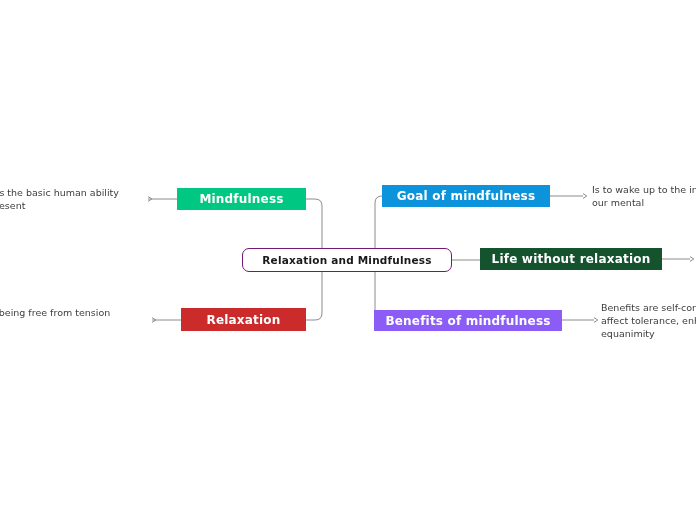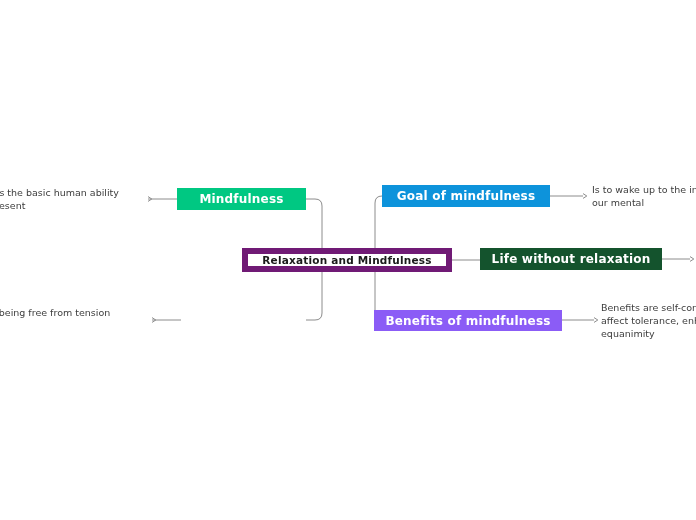--- a/index.html
+++ b/index.html
@@ -42,22 +42,22 @@
     font-size: 12px;
     font-weight: bold;
     letter-spacing: 0.2px;
     color: #ffffff;
     white-space: nowrap;
   }
 
   .node-root {
     color: #1a1a1a;
     background: #ffffff;
-    border: 6px solid #701a75;
-    border-radius: 0;
+    border: 1px solid #701a75;
+    border-radius: 7px;
     font-size: 10.5px;
   }
 
   .leaf-text {
     position: absolute;
     font-size: 9.5px;
     line-height: 13px;
     color: #3d3d3d;
     font-weight: normal;
     white-space: pre-line;
@@ -108,20 +108,21 @@
       <line x1="550" y1="196" x2="583" y2="196" marker-end="url(#arrow-right)"></line>
       <line x1="662" y1="259" x2="690" y2="259" marker-end="url(#arrow-right)"></line>
       <line x1="562" y1="320" x2="594" y2="320" marker-end="url(#arrow-right)"></line>
     </g>
   </svg>
 
   <div class="node node-root" id="node-root">Relaxation and Mindfulness</div>
 
   <div class="node" id="node-mindfulness" style="background: rgb(0, 200, 130);">Mindfulness</div>
 
+  <div class="node" id="node-relaxation" style="background: rgb(204, 43, 43);">Relaxation</div>
 
   <div class="node" id="node-goal" style="background: rgb(13, 147, 219);">Goal of mindfulness</div>
 
   <div class="node" id="node-life" style="background: #14532d;">Life without relaxation</div>
 
   <div class="node" id="node-benefits" style="background: #8b5cf6;">Benefits of mindfulness</div>
 
   <div class="leaf-text" id="text-mindfulness">ess is the basic human ability
 ly present</div>
 

